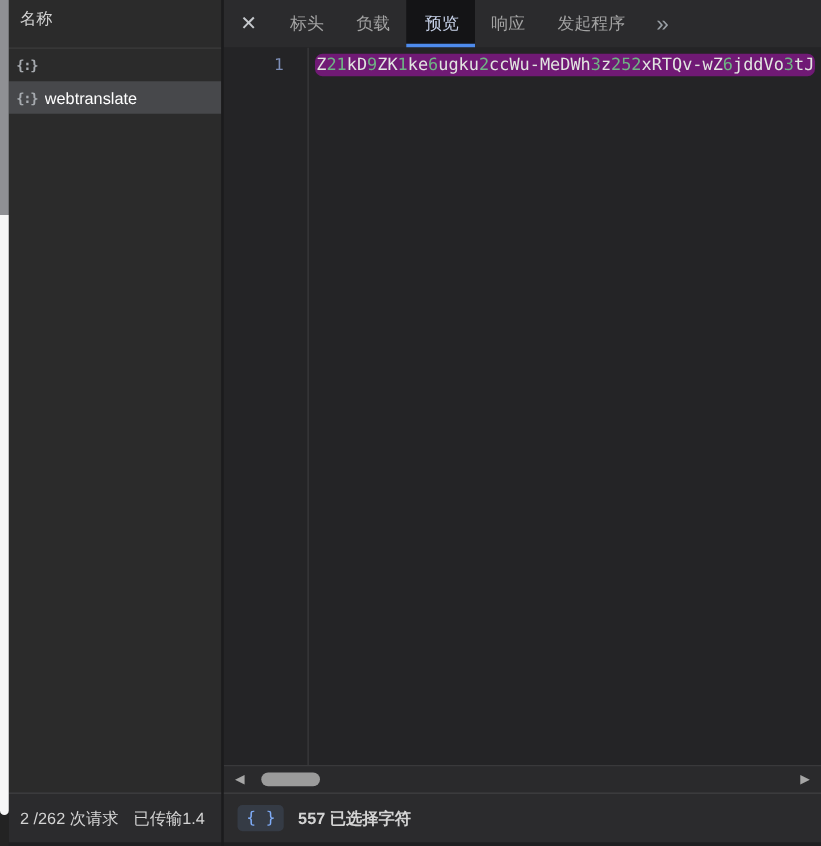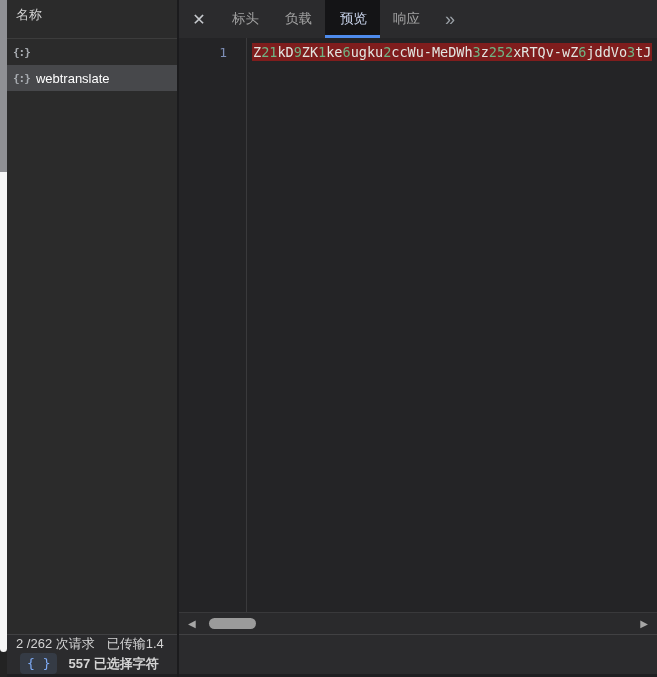--- a/index.html
+++ b/index.html
@@ -57,38 +57,38 @@
   .editor { position:absolute; top:38px; left:0; right:0; bottom:22px; background:#242426; overflow:hidden; }
   .gutter-line { position:absolute; left:67px; top:0; bottom:0; width:1px; background:#3a3a3c; }
   .line-number {
     position:absolute; left:0; top:7px; width:48px; text-align:right;
     color:#7d8eb6; font:13px "DejaVu Sans Mono","Liberation Mono",monospace;
   }
   .code-line {
     position:absolute; left:73px; top:6px; white-space:nowrap;
     font:13.5px "DejaVu Sans Mono","Liberation Mono",monospace;
   }
-  .code-sel { background:#7f1d1d; padding:1px 1px; }
+  .code-sel { background:#701a75; padding:1px 1px;border-radius:6px; }
   .seg-num { color:#6fb383; }
   .seg-txt { color:#e2e6e1; }
 
   .hscroll {
     position:absolute; left:0; right:0; bottom:0; height:22px;
     background:#2a2a2c; border-top:1px solid #39393b;
     display:flex; align-items:center;
   }
   .scroll-arrow { color:#a6a6a6; font-size:10px; line-height:1; padding:0 4px; cursor:pointer; }
   .scroll-arrow.left { margin-left:5px; }
   .scroll-arrow.right { position:absolute; right:5px; }
   .scroll-thumb { margin-left:9px; width:47px; height:11px; border-radius:6px; background:#9b9b9b; cursor:grab; }
 
   
   .statusbar {
     position:absolute; left:7px; right:0; top:634px; height:40px;
-    background:#2b2b2d; border-top:1px solid #414143; display:flex; z-index:10;flex-direction:column;
+    background:#2b2b2d; border-top:1px solid #414143; display:flex; z-index:10;
   }
   .status-left {
     width:170px; flex:0 0 auto; display:flex; align-items:center; gap:12px;
     padding-left:9px; color:#d4d4d4; font-size:13px;
     white-space:nowrap; overflow:hidden;
   }
   .status-right { flex:1; display:flex; align-items:center; gap:11px; padding-left:11px; margin-left:2px; }
   .braces-btn {
     color:#7facf8; background:#353b45; border-radius:4px; padding:3px 7px;
     font:13px "DejaVu Sans Mono","Liberation Mono",monospace; cursor:pointer;
@@ -119,20 +119,21 @@
     </div>
 </div>
 
 <div class="main">
   <div class="tabbar" id="tabbar">
     <div class="close-btn">✕</div>
   <div class="tab">标头</div>
       <div class="tab">负载</div>
       <div class="tab active">预览</div>
       <div class="tab">响应</div>
+      <div class="tab">发起程序</div>
       <div class="tab-more">»</div>
     </div>
 
   <div class="editor">
     <div class="gutter-line"></div>
     <div class="line-number">1</div>
     <div class="code-line">
       <span class="code-sel" id="code-segments"><span class="seg-txt">Z</span><span class="seg-num">21</span><span class="seg-txt">kD</span><span class="seg-num">9</span><span class="seg-txt">ZK</span><span class="seg-num">1</span><span class="seg-txt">ke</span><span class="seg-num">6</span><span class="seg-txt">ugku</span><span class="seg-num">2</span><span class="seg-txt">ccWu-MeDWh</span><span class="seg-num">3</span><span class="seg-txt">z</span><span class="seg-num">252</span><span class="seg-txt">xRTQv-wZ</span><span class="seg-num">6</span><span class="seg-txt">jddVo</span><span class="seg-num">3</span><span class="seg-txt">tJ</span></span>
     </div>
   </div>

